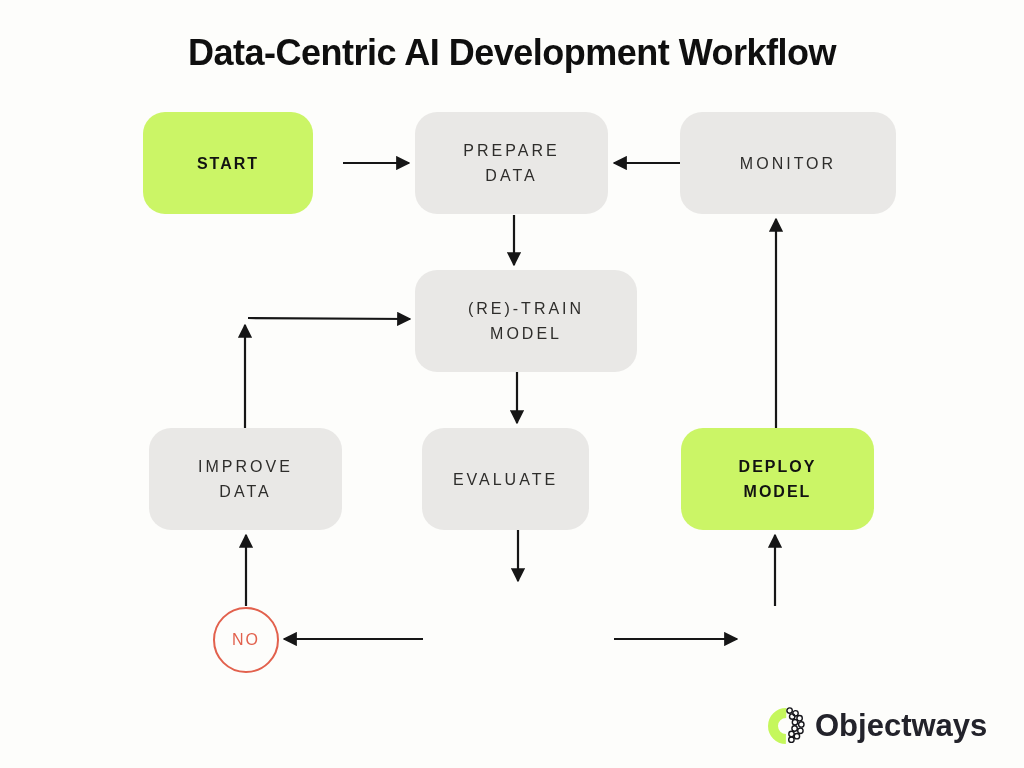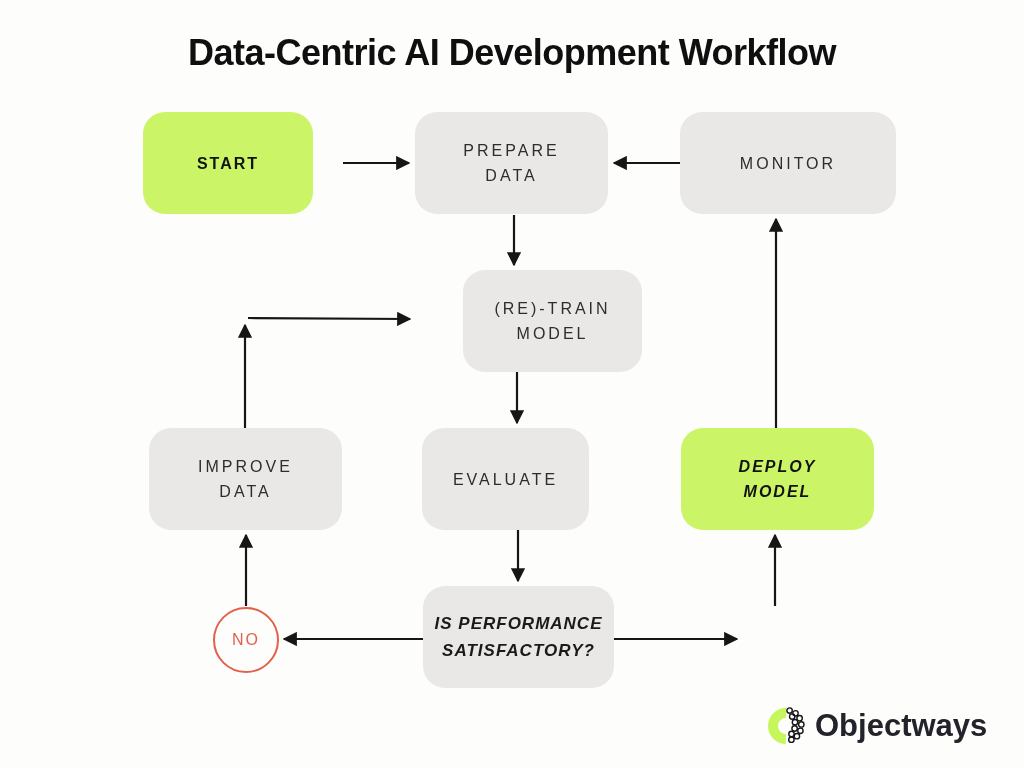--- a/index.html
+++ b/index.html
@@ -112,43 +112,39 @@
 
   <div class="node gray" style="left:415px;top:112px;width:193px;height:102px;">
     <span class="label">PREPARE
 DATA</span>
   </div>
 
   <div class="node gray" style="left:680px;top:112px;width:216px;height:102px;">
     <span class="label">MONITOR</span>
   </div>
 
-  <div class="node gray" style="left:415px;top:270px;width:179px;height:102px;margin-left:48px;">
+  <div class="node gray" style="left:415px;top:270px;width:222px;height:102px;">
     <span class="label">(RE)-TRAIN
 MODEL</span>
   </div>
 
   <div class="node gray" style="left:149px;top:428px;width:193px;height:102px;">
     <span class="label">IMPROVE
 DATA</span>
   </div>
 
   <div class="node gray" style="left:422px;top:428px;width:167px;height:102px;">
     <span class="label">EVALUATE</span>
   </div>
 
-  <div class="node green bold" style="left:681px;top:428px;width:193px;height:102px;font-style:italic;">
+  <div class="node green bold" style="left:681px;top:428px;width:193px;height:102px;">
     <span class="label">DEPLOY
 MODEL</span>
   </div>
 
-  <div class="node gray decision" style="left:423px;top:586px;width:191px;height:102px;">
-    <span class="label">IS PERFORMANCE
-SATISFACTORY?</span>
-  </div>
 
   <div class="circle no" style="left:213px;top:607px;">
     <span class="label">NO</span>
   </div>
 
 
   <div class="logo">
     <svg width="42" height="42" viewBox="0 0 42 42">
 
       <circle cx="21" cy="21" r="13" fill="none" stroke="#c5f75c" stroke-width="10" stroke-dasharray="40.8 40.9" stroke-dashoffset="-20.4"></circle>

